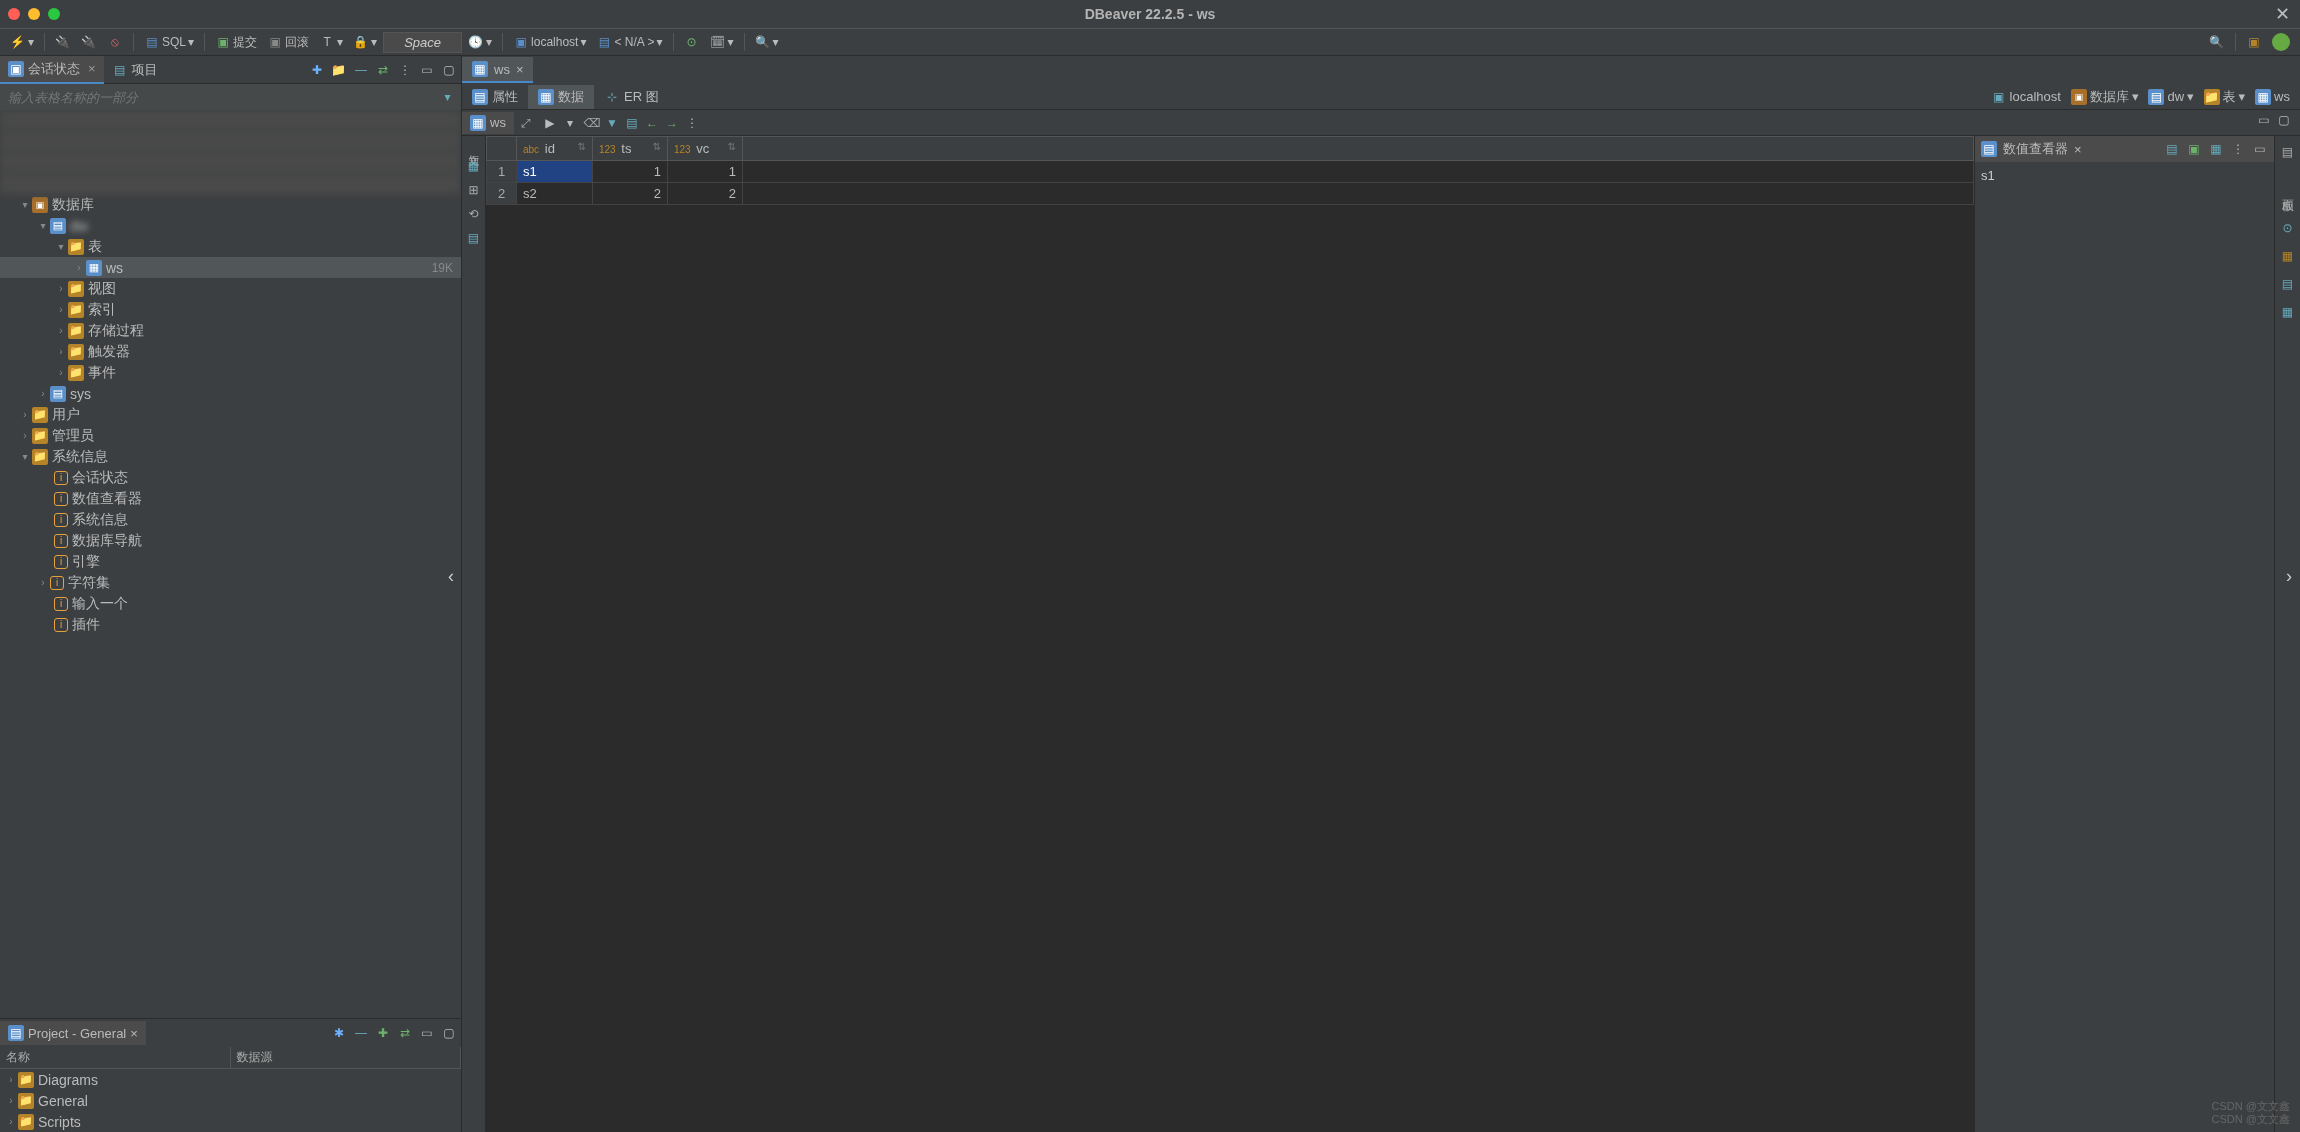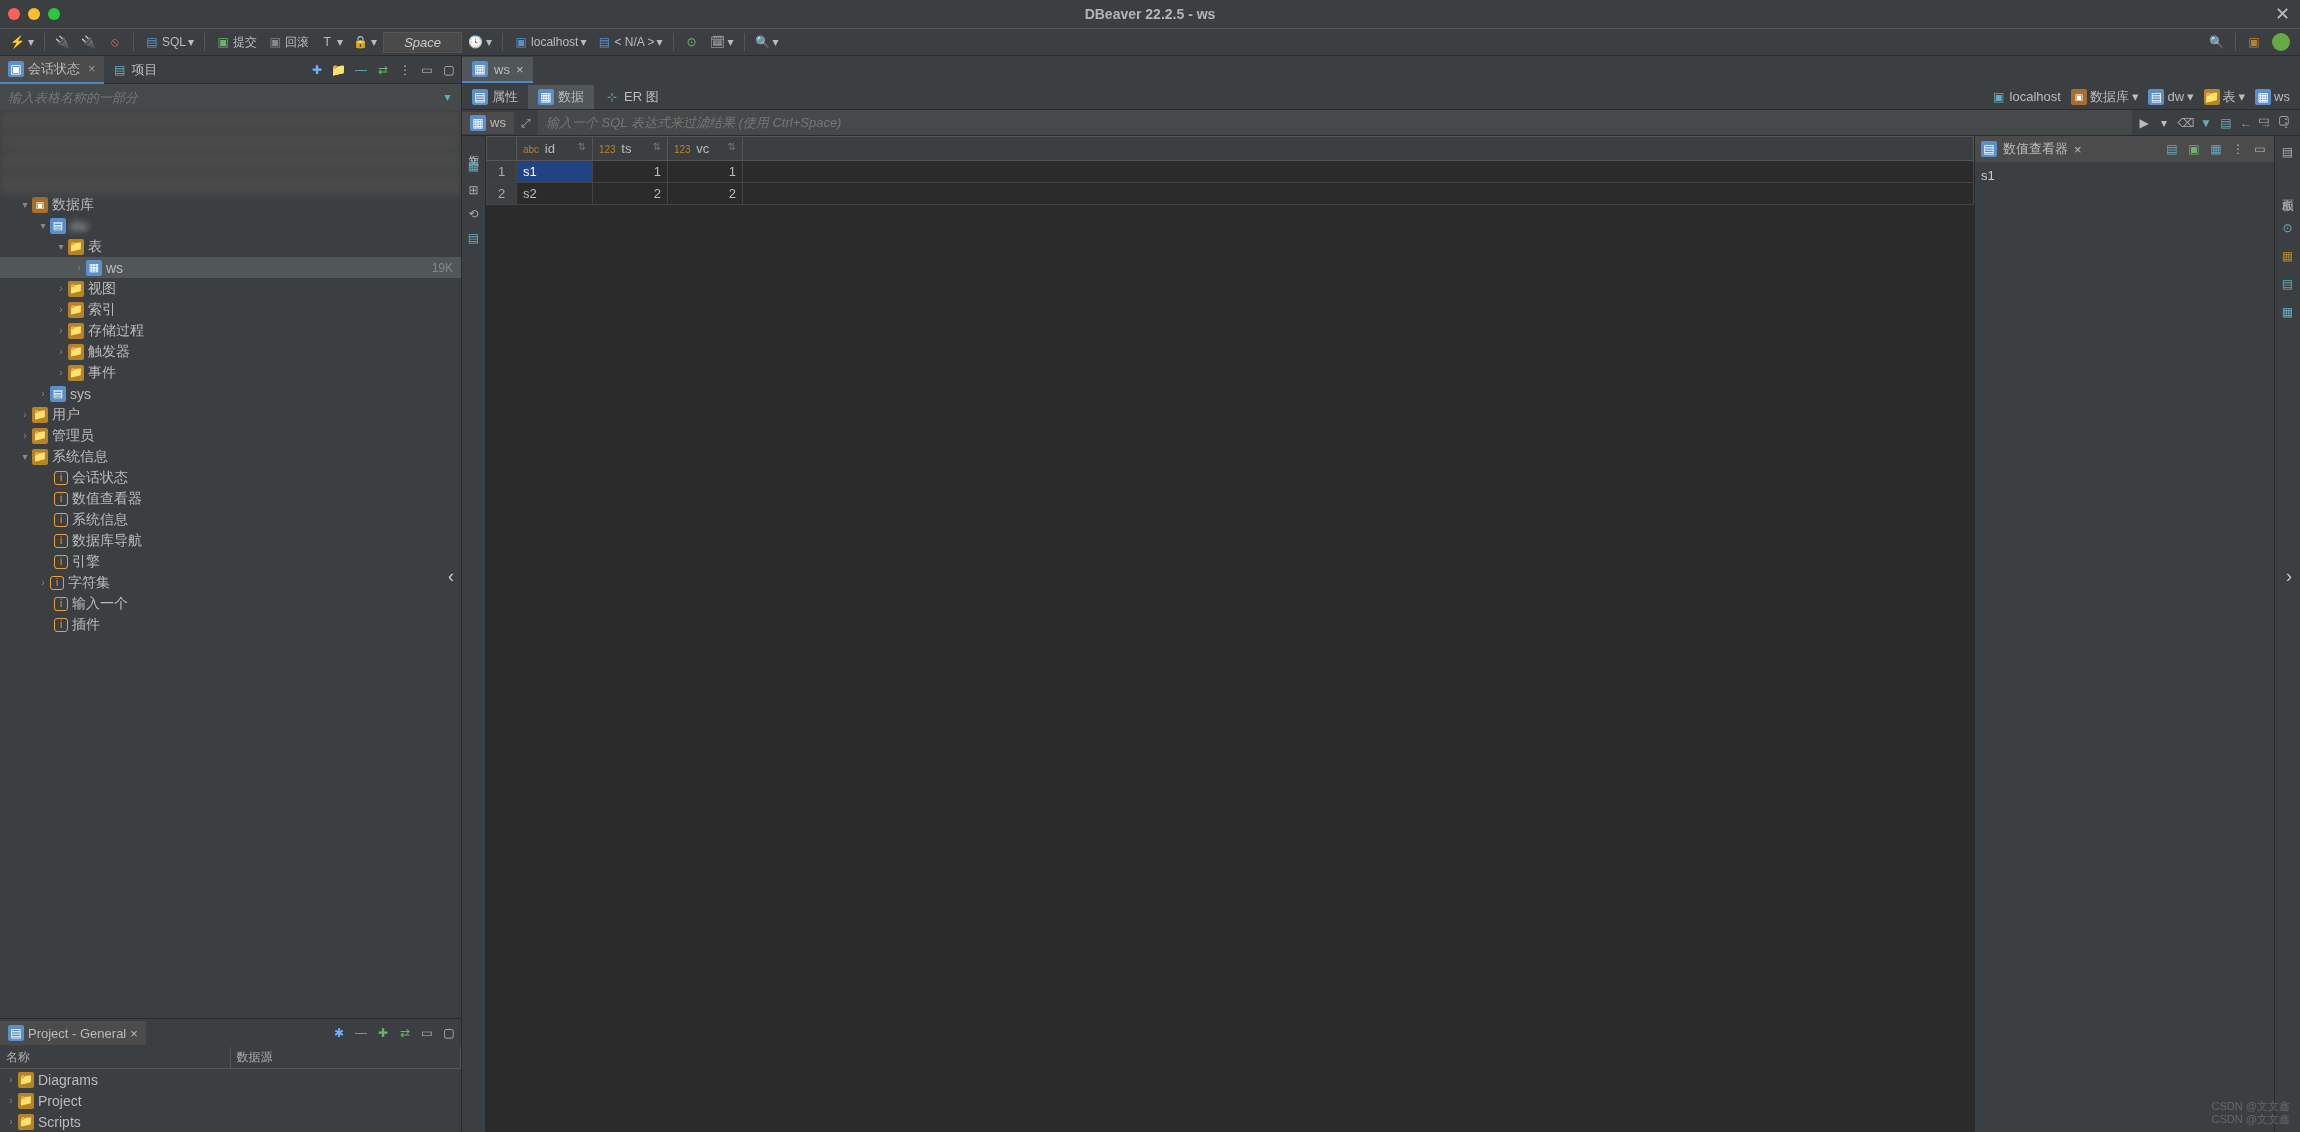--- a/index.html
+++ b/index.html
@@ -291,21 +291,21 @@
       </div>
       <div class="tree" style="max-height:80px">
         <div class="tree-row" style="padding-left:4px">
             <span class="chev">›</span>
             <span class="tree-ico fold-y">📁</span>
             <span>Diagrams</span>
           </div>
         <div class="tree-row" style="padding-left:4px">
             <span class="chev">›</span>
             <span class="tree-ico fold-y">📁</span>
-            <span>Project</span>
+            <span>General</span>
           </div>
         <div class="tree-row" style="padding-left:4px">
             <span class="chev">›</span>
             <span class="tree-ico fold-y">📁</span>
             <span>Scripts</span>
           </div>
       </div>
     </div>
   </div>
 
@@ -350,21 +350,20 @@
           </span>
       </div>
     </div>
 
     <div class="sql-bar">
       <div class="sql-ws">
           <span class="icon db-ico">▦</span>
           <span>ws</span>
         </div>
       <span class="icon" style="margin:0 4px;color:#aaa">⤢</span>
-      <input class="sql-input" placeholder="输入一个 SQL 表达式来过滤结果 (使用 Ctrl+Space)" style="">
       <span class="icon" style="margin:0 4px">▶</span>
       <span class="icon">▾</span>
       <div class="sql-tools">
         <span class="icon" style="color:#aaa">⌫</span>
         <span class="icon" style="color:#6ab">▼</span>
         <span class="icon" style="color:#6ab">▤</span>
         <span class="icon" style="color:#6cb26c">←</span>
         <span class="icon" style="color:#6cb26c">→</span>
         <span class="icon">⋮</span>
       </div>

